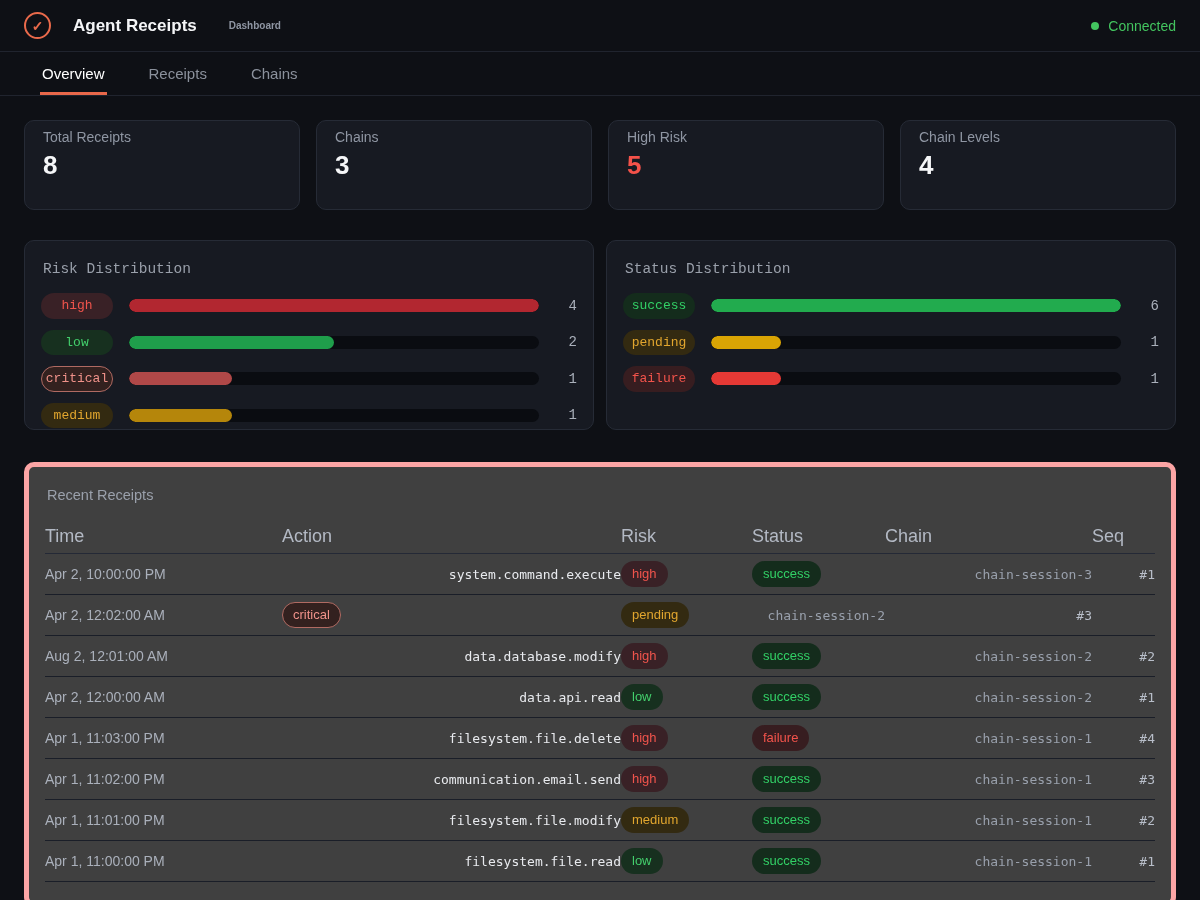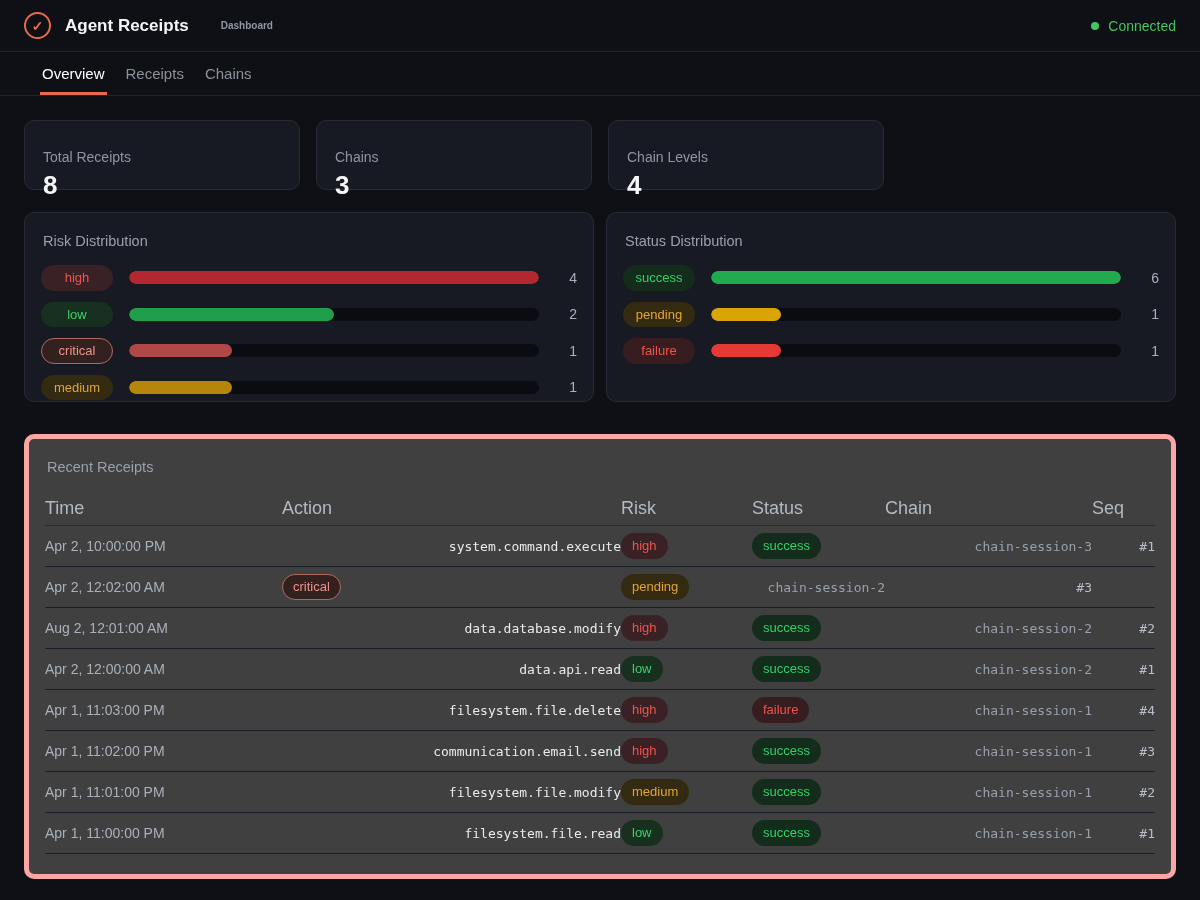--- a/index.html
+++ b/index.html
@@ -16,50 +16,50 @@
   .header {
     height: 52px; display: flex; align-items: center; justify-content: space-between;
     padding: 0 24px; border-bottom: 1px solid #20242e; background: #0e1015;
   }
   .header-left { display: flex; align-items: center; gap: 14px; }
   .logo {
     width: 27px; height: 27px; border: 2.5px solid #e96a4b; border-radius: 50%;
     display: flex; align-items: center; justify-content: center;
     color: #e96a4b; font-size: 14px; font-weight: 700;
   }
-  .app-title { font-size: 17px; font-weight: 700; color: #f4f5f7; }
+  .app-title { font-size: 17px; font-weight: 700; color: #f4f5f7; margin-left: 8px; }
   .app-subtitle { font-size: 10px; color: #8f96a3; margin-left: 18px; font-weight: bold; }
   .conn { display: flex; align-items: center; gap: 9px; color: #43c45f; font-size: 14px; }
   .conn-dot { width: 8px; height: 8px; border-radius: 50%; background: #43c45f; }
 
   
   .tabbar {
-    display: flex; gap: 17px; padding: 0 24px 0 40px; height: 44px;
+    display: flex; gap: 40px; padding: 0 24px 0 40px; height: 44px;
     border-bottom: 1px solid #20242e; align-items: stretch;
   }
   .tab {
     display: flex; align-items: center; font-size: 15px; color: #8b919c;
     border-bottom: 3px solid transparent; padding: 3px 2px 0 2px; cursor: pointer;
   }
   .tab.state-true { color: #ffffff; border-bottom-color: #e8684a; }
 
   .main { padding: 24px; }
 
   
   .stats { display: grid; grid-template-columns: repeat(4, 1fr); gap: 16px; }
   .stat-card {
     background: #171a22; border: 1px solid #262b36; border-radius: 10px;
-    padding: 28px 18px; height: 70px;
+    padding: 8px 18px; height: 90px;
   }
   .stat-label { color: #8f96a3; font-size: 14px; }
   .stat-value { margin-top: 7px; font-size: 26px; font-weight: 700; color: #f5f6f8; line-height: 1; }
   .stat-value.c-danger { color: #f4524a; }
 
   
-  .dists { display: grid; grid-template-columns: 1fr 1fr; gap: 12px; margin-top: 22px; }
+  .dists { display: grid; grid-template-columns: 1fr 1fr; gap: 12px; margin-top: 30px; font-family: Liberation Mono, monospace; }
   .panel {
     background: #171a22; border: 1px solid #262b36; border-radius: 10px;
     padding: 16px; height: 190px;
   }
   .panel-title { color: #9aa0ab; font-size: 14.5px; margin: 4px 0 16px 2px; }
   .dist-row { display: grid; grid-template-columns: 72px 1fr 22px; align-items: center; gap: 16px; margin-bottom: 11px; }
   .bar-track { height: 13px; background: #0a0c11; border-radius: 7px; overflow: hidden; }
   .bar-fill { height: 100%; border-radius: 7px; }
   .dist-count { color: #aab0bb; font-size: 14px; text-align: right; }
 
@@ -137,20 +137,24 @@
   <div class="stats">
     <div class="stat-card">
       <div class="stat-label">Total Receipts</div>
       <div class="stat-value c-default">8</div>
     </div>
     <div class="stat-card">
       <div class="stat-label">Chains</div>
       <div class="stat-value c-default">3</div>
     </div>
     <div class="stat-card">
+      <div class="stat-label">High Risk</div>
+      <div class="stat-value c-danger">5</div>
+    </div>
+    <div class="stat-card">
       <div class="stat-label">Chain Levels</div>
       <div class="stat-value c-default">4</div>
     </div>
   </div>
 
   <div class="dists">
 
     <div class="panel">
       <div class="panel-title">Risk Distribution</div>
       <div class="dist-row">

